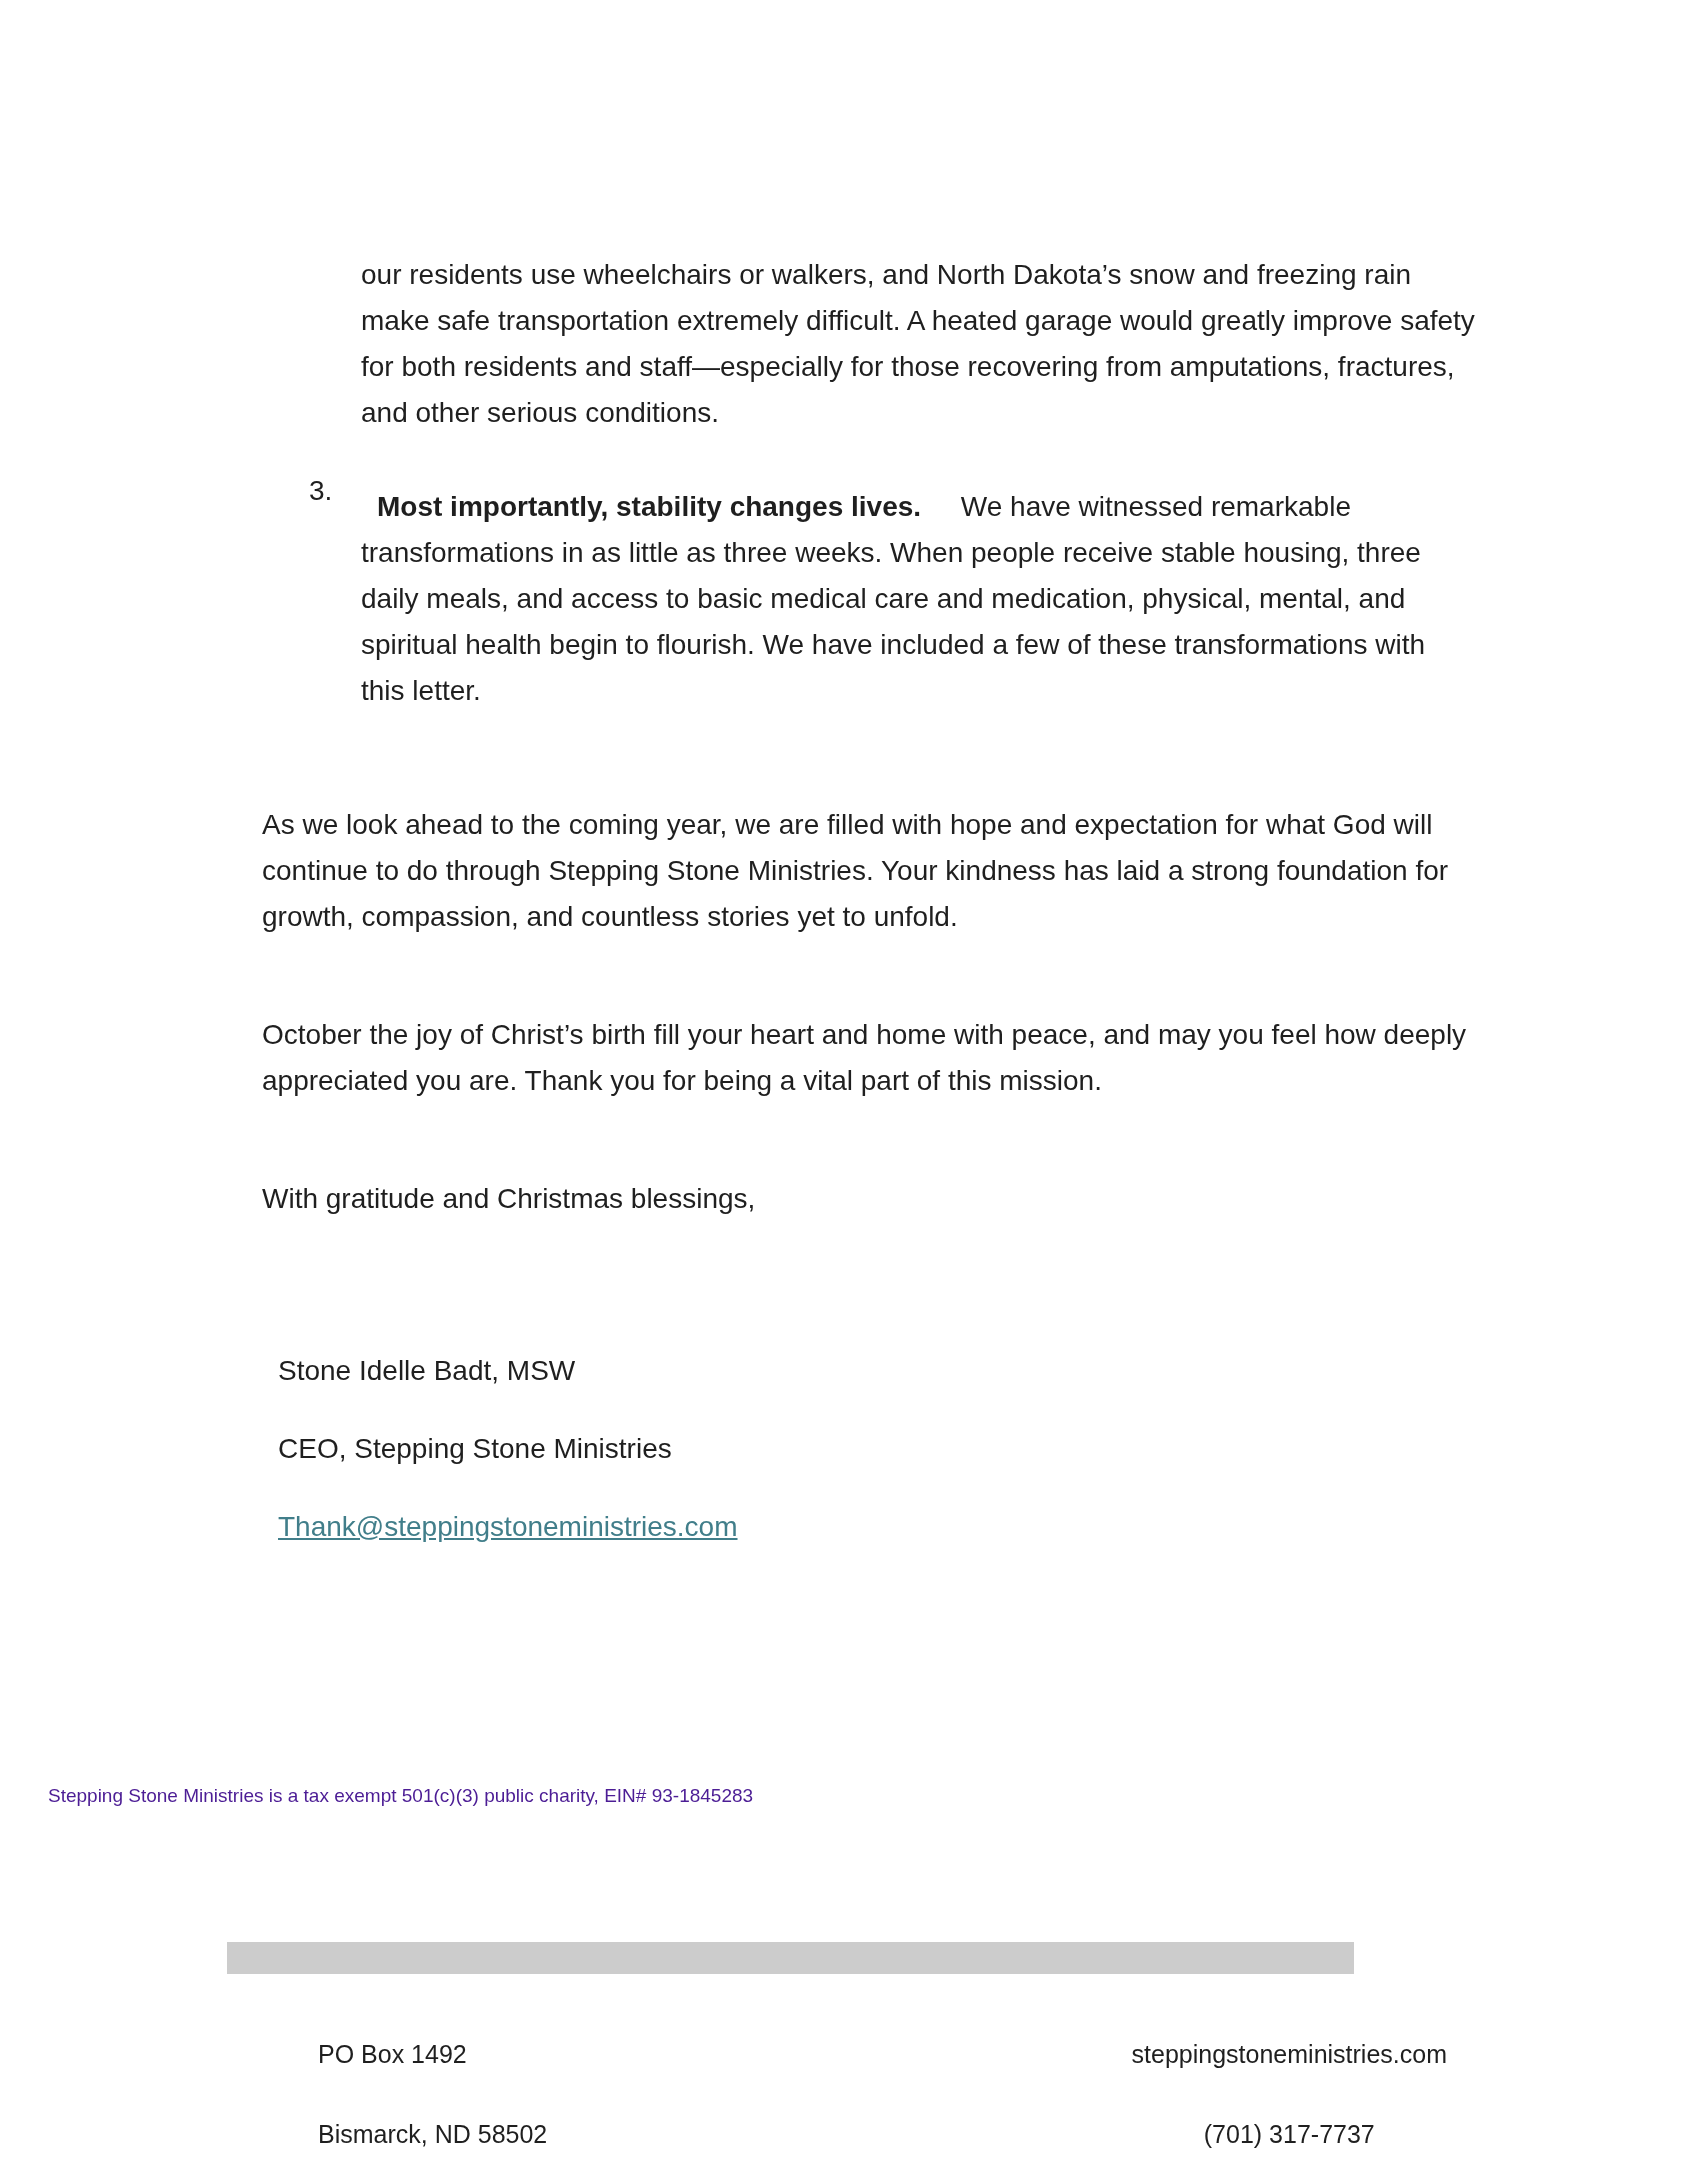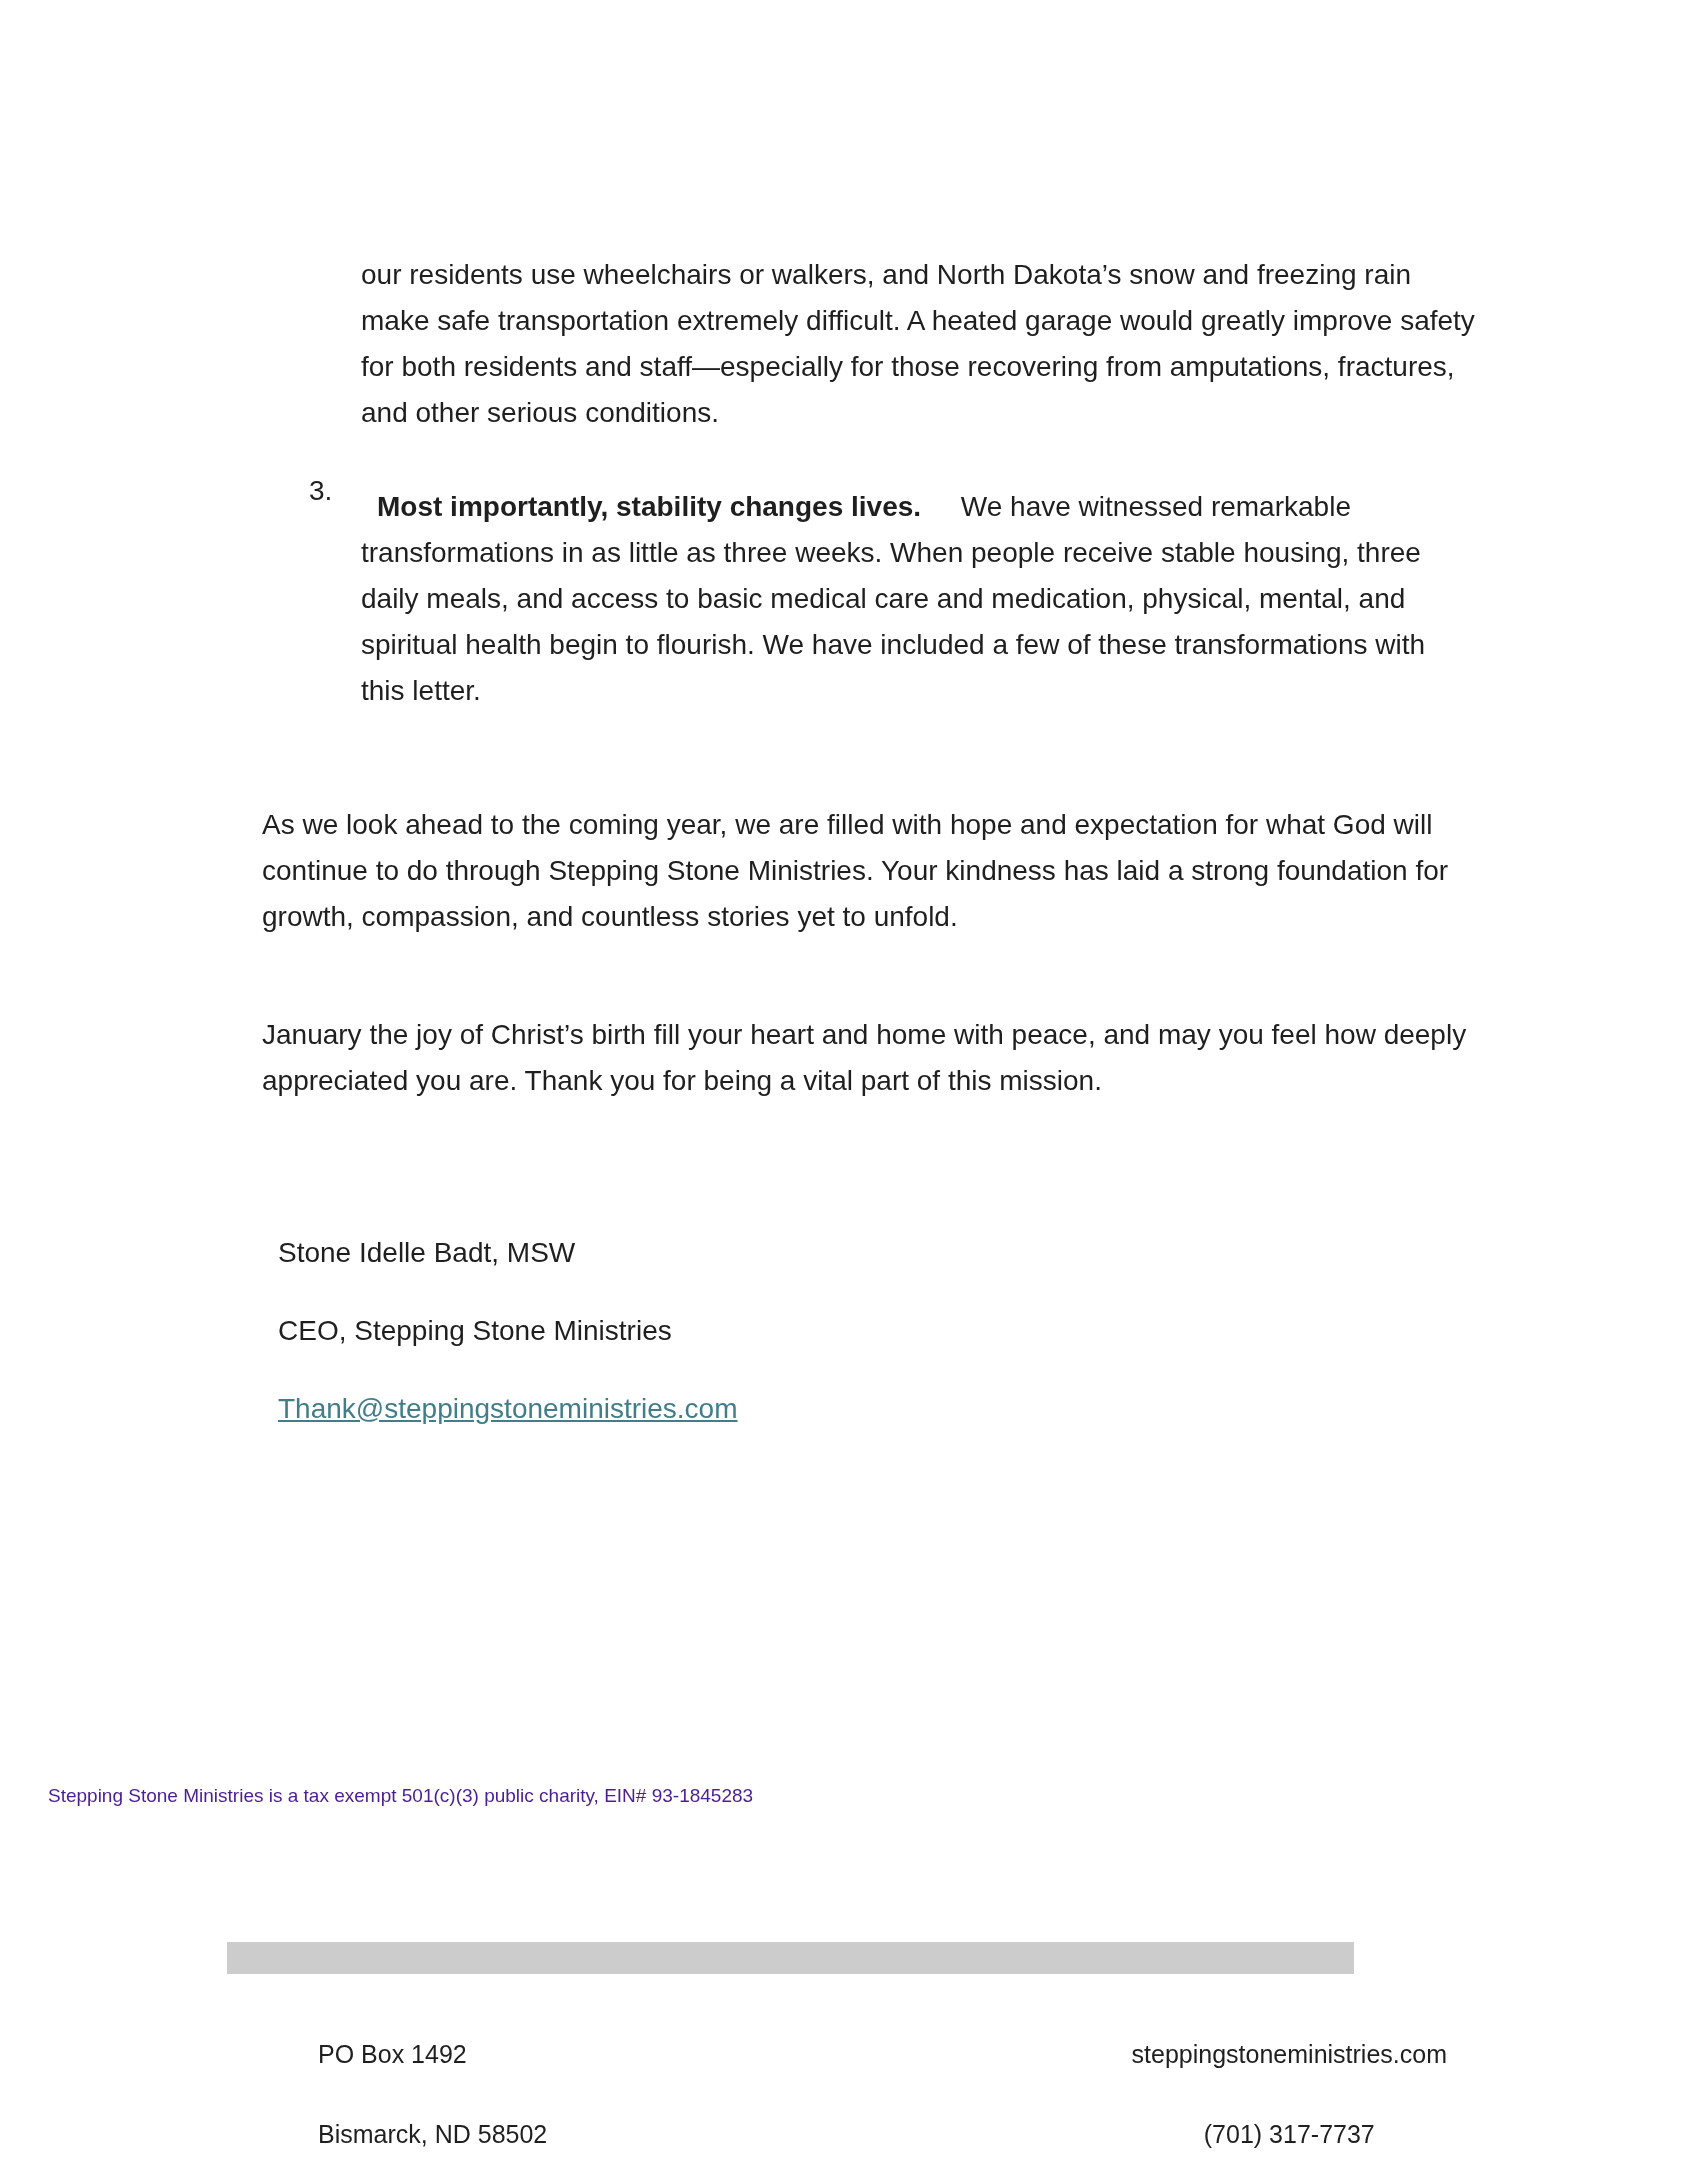--- a/index.html
+++ b/index.html
@@ -85,22 +85,23 @@
 
     <div class="list-cont">our residents use wheelchairs or walkers, and North Dakota’s snow and freezing rain make safe transportation extremely difficult. A heated garage would greatly improve safety for both residents and staff—especially for those recovering from amputations, fractures, and other serious conditions.</div>
 
     <div class="list-item">
       <span class="marker">3.</span>
       <div class="list-text"><strong>Most importantly, stability changes lives.</strong><span> We have witnessed remarkable transformations in as little as three weeks. When people receive stable housing, three daily meals, and access to basic medical care and medication, physical, mental, and spiritual health begin to flourish.  We have included a few of these transformations with this letter.</span></div>
     </div>
 
     <p>As we look ahead to the coming year, we are filled with hope and expectation for what God will continue to do through Stepping Stone Ministries. Your kindness has laid a strong foundation for growth, compassion, and countless stories yet to unfold.</p>
 
-    <p>January the joy of Christ’s birth fill your heart and home with peace, and may you feel how deeply appreciated you are. Thank you for being a vital part of this mission.</p>
+    <p>October the joy of Christ’s birth fill your heart and home with peace, and may you feel how deeply appreciated you are. Thank you for being a vital part of this mission.</p>
 
+    <p>With gratitude and Christmas blessings,</p>
 
     <div class="signature">
       <div>Stone Idelle Badt, MSW</div>
       <div>CEO, Stepping Stone Ministries</div>
       <a class="email" href="#">Thank@steppingstoneministries.com</a>
     </div>
 
   </div>
 
   <div class="charity">Stepping Stone Ministries is a tax exempt 501(c)(3) public charity, EIN# 93-1845283</div>

